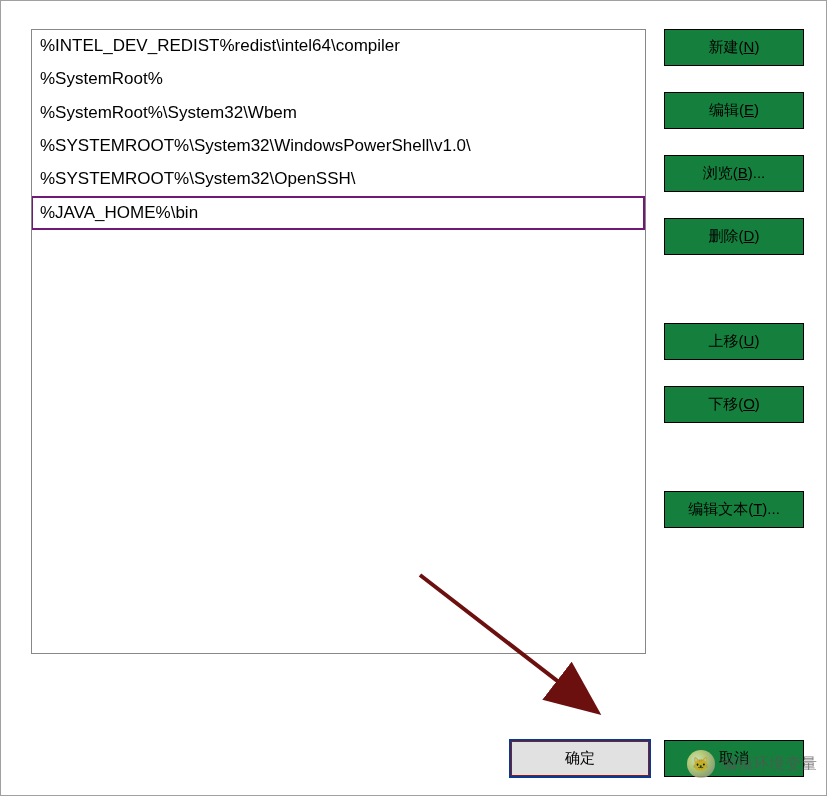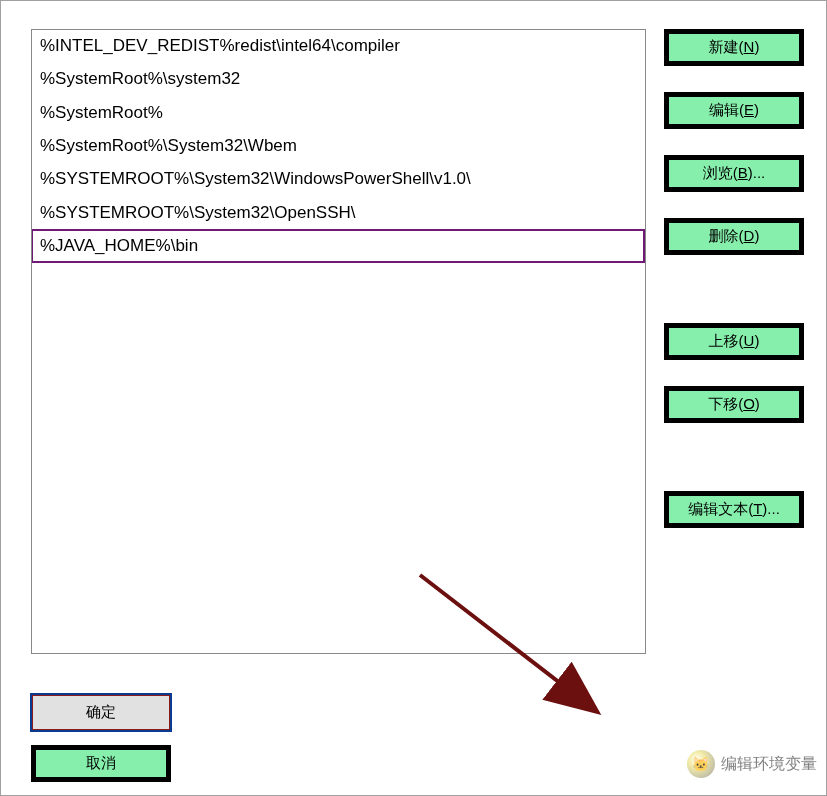--- a/index.html
+++ b/index.html
@@ -87,42 +87,41 @@
       z-index: 2;
     }
     .side-buttons {
       width: 140px;
       display: flex;
       flex-direction: column;
       gap: 0;
     }
     .btn {
       height: 37px;
-      background: #86efac;
-      border: 5px solid #000000;
+      background: #15803d;
+      border: 1px solid #000000;
       font-size: 15px;
       color: #000;
       cursor: default;
       display: flex;
       align-items: center;
       justify-content: center;
       font-family: inherit;
     }
     .side-buttons .btn {
       margin-bottom: 26px;
     }
     .side-buttons .gap-large {
       margin-top: 42px;
     }
     .bottom-row {
       display: flex;
       justify-content: flex-end;
       gap: 14px;
       margin-top: 20px;
-      flex-direction: column;
     }
     .bottom-row .btn {
       width: 140px;
     }
     .btn.primary {
       outline: 2px solid #0a3a8f;
       outline-offset: -1px;
       border: 2px solid #8b1a1a;
       background: #e1e1e1;
     }
@@ -166,21 +165,20 @@
   </style>
 </head>
 <body>
 
 <div class="window">
 
   <div class="content">
     <div class="main-row">
       <div class="listbox">
         <div class="list-item">%INTEL_DEV_REDIST%redist\intel64\compiler</div>
-        <div class="list-item">%SystemRoot%\system32</div>
         <div class="list-item">%SystemRoot%</div>
         <div class="list-item">%SystemRoot%\System32\Wbem</div>
         <div class="list-item">%SYSTEMROOT%\System32\WindowsPowerShell\v1.0\</div>
         <div class="list-item">%SYSTEMROOT%\System32\OpenSSH\</div>
         <div class="list-item highlighted">%JAVA_HOME%\bin</div>
       </div>
 
       <div class="side-buttons">
         <button class="btn">
             <span>新建(<span class="underline-char">N</span>)</span>

